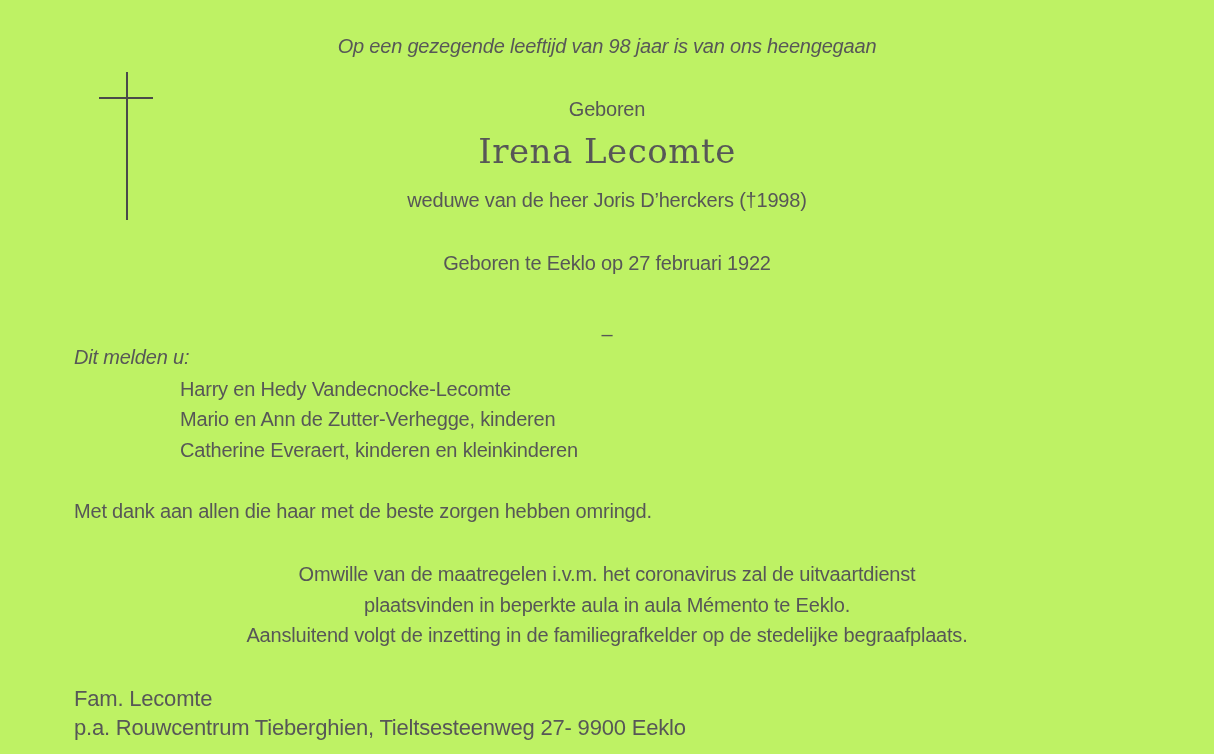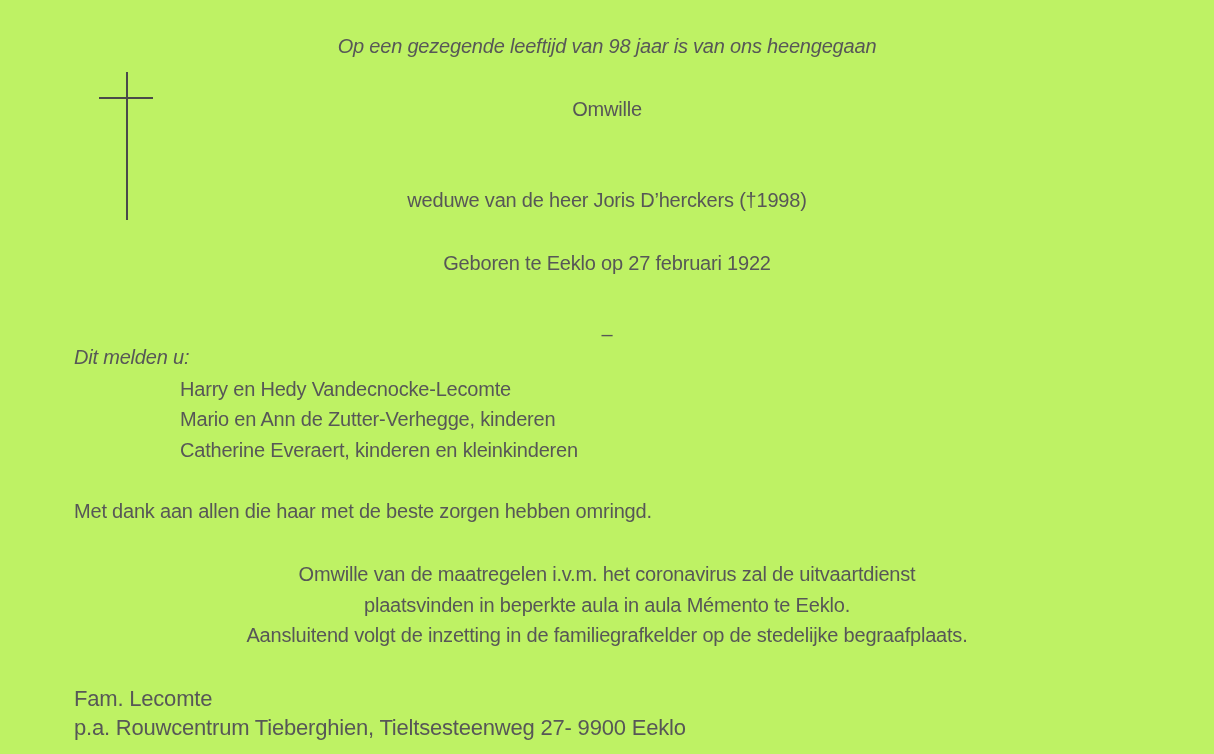--- a/index.html
+++ b/index.html
@@ -75,22 +75,23 @@
 
 <div class="page">
 
   <div class="line center italic" style="top:34px">Op een gezegende leeftijd van 98 jaar is van ons heengegaan</div>
 
   <div class="cross">
     <div class="v-bar"></div>
     <div class="h-bar"></div>
   </div>
 
-  <div class="line center" style="top:97px">Omwille</div>
+  <div class="line center" style="top:97px">Geboren</div>
 
+  <div class="line center name-line" style="top:131px">Irena Lecomte</div>
 
   <div class="line center" style="top:188px">weduwe van de heer Joris D’herckers (†1998)</div>
 
   <div class="line center" style="top:251px">Geboren te Eeklo op 27 februari 1922</div>
 
 
   <div class="line center separator-dash" style="top:322px">–</div>
 
   <div class="line left italic" style="top:345px">Dit melden u:</div>
 

